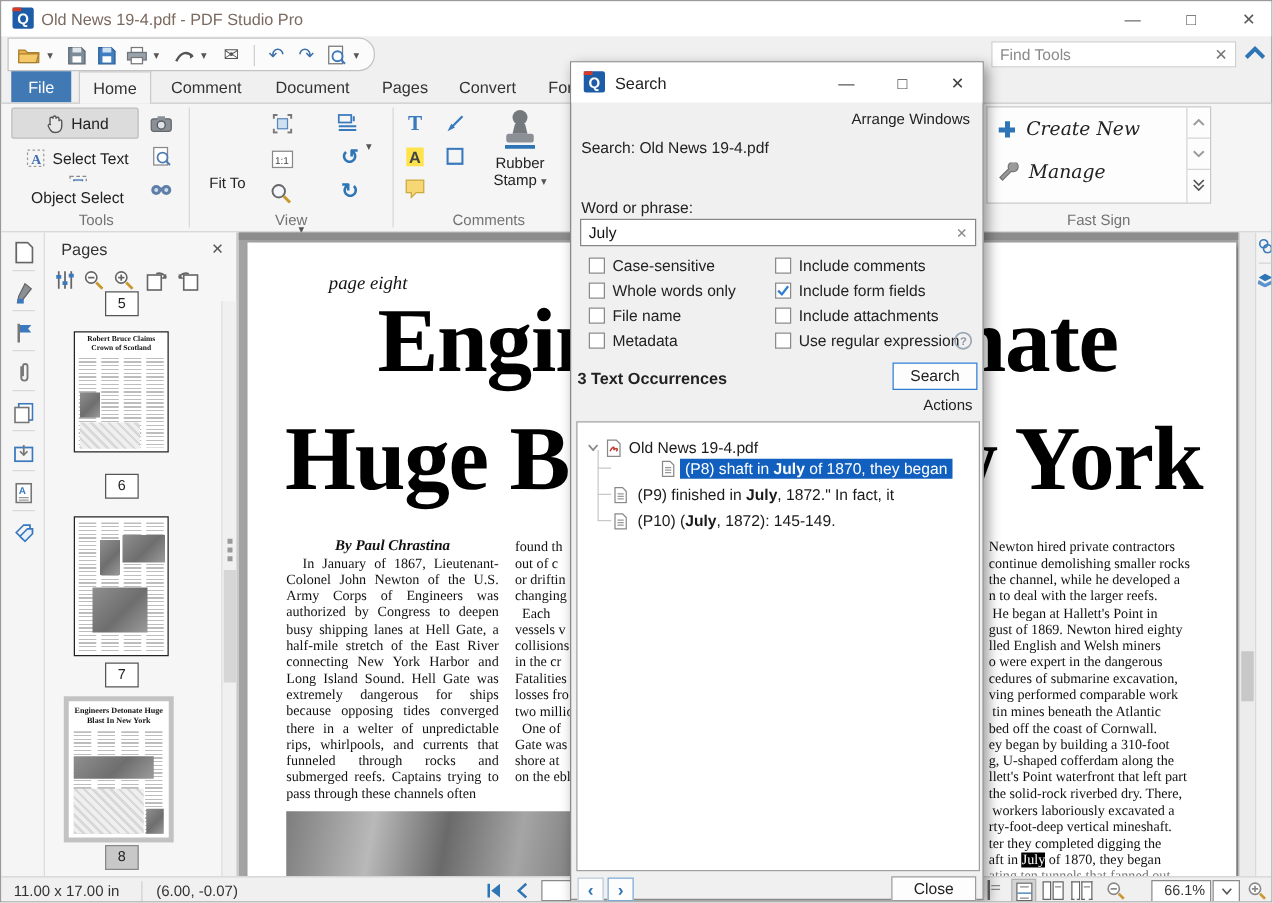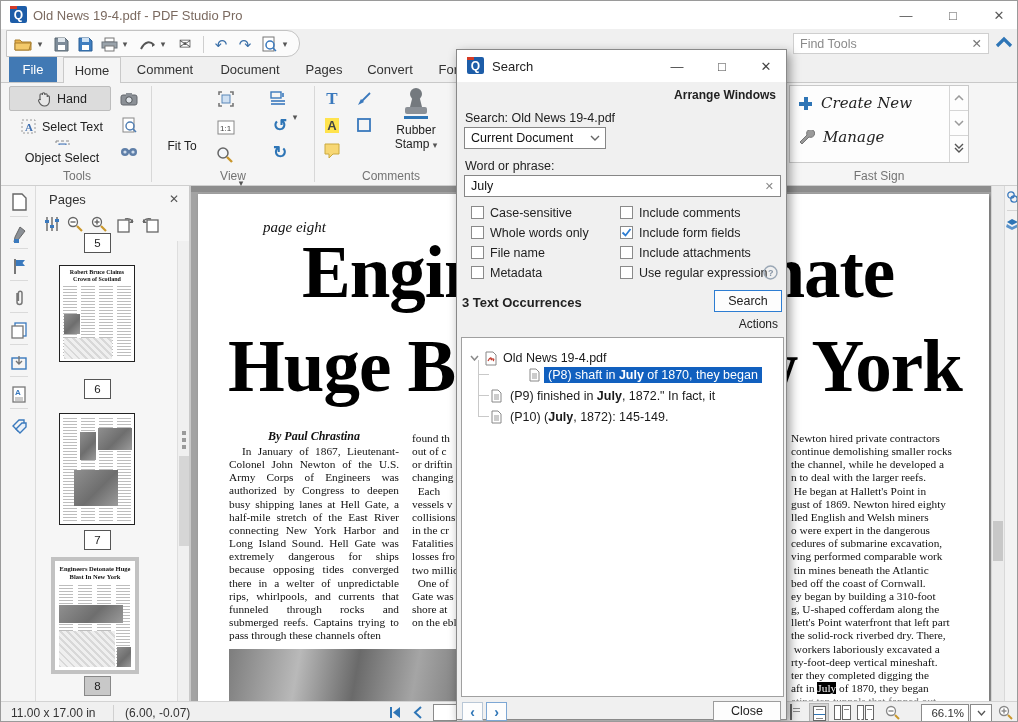--- a/index.html
+++ b/index.html
@@ -636,30 +636,22 @@
   </div>
 
   <div class="dialog">
     <div class="dlg-title">
       <span class="qlogo" style="left:10px; top:7px;">Q</span>
       <span class="abs txt" style="left:35px; top:9px; font-size:13px; color:#222;">Search</span>
       <span class="dlg-btn" style="left:205px;">—</span>
       <span class="dlg-btn" style="left:250px;">□</span>
       <span class="dlg-btn" style="left:294px;">✕</span>
     </div>
-    <span class="lbl" style="right:10px; top:38px; font-size:12px;font-weight:bold;">Arrange Windows</span>
+    <span class="lbl" style="right:10px; top:38px; font-size:12px;">Arrange Windows</span>
     <span class="lbl" style="left:8px; top:61px;">Search: Old News 19-4.pdf</span>
-    <div class="field" style="left:7px; top:77px; width:142px; height:22px;">
-      <span>Current Document</span>
-      <span style="position:absolute; right:5px;">
-          <svg width="10" height="6">
-            <path d="M1 1 L5 5 L9 1" stroke="#666" stroke-width="1.4" fill="none"></path>
-          </svg>
-        </span>
-    </div>
     <span class="lbl" style="left:8px; top:109px;">Word or phrase:</span>
     <div class="field" style="left:7px; top:125px; width:317px; height:22px;">
       <span>July</span>
       <span style="position:absolute; right:6px; color:#888; font-size:11px;">✕</span>
     </div>
 
     <span class="cb" style="left:14px; top:156px;"></span>
     <span class="lbl" style="left:33px; top:156px;">Case-sensitive</span>
     <span class="cb" style="left:14px; top:176px;"></span>
     <span class="lbl" style="left:33px; top:176px;">Whole words only</span>

